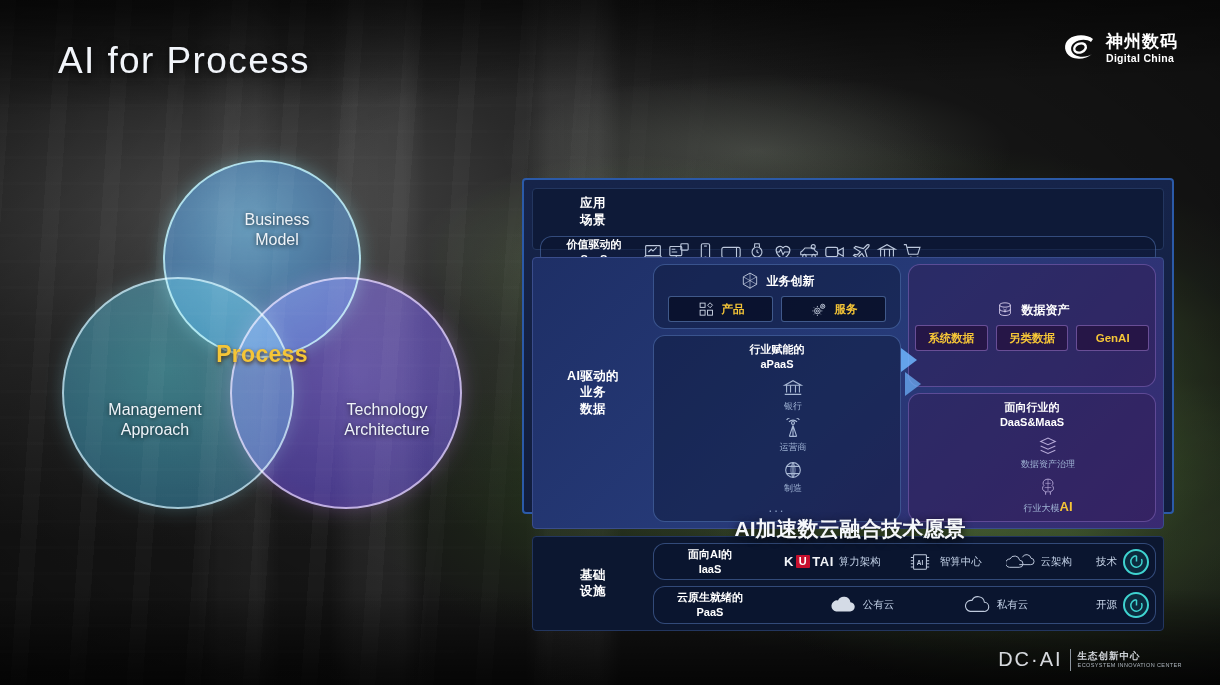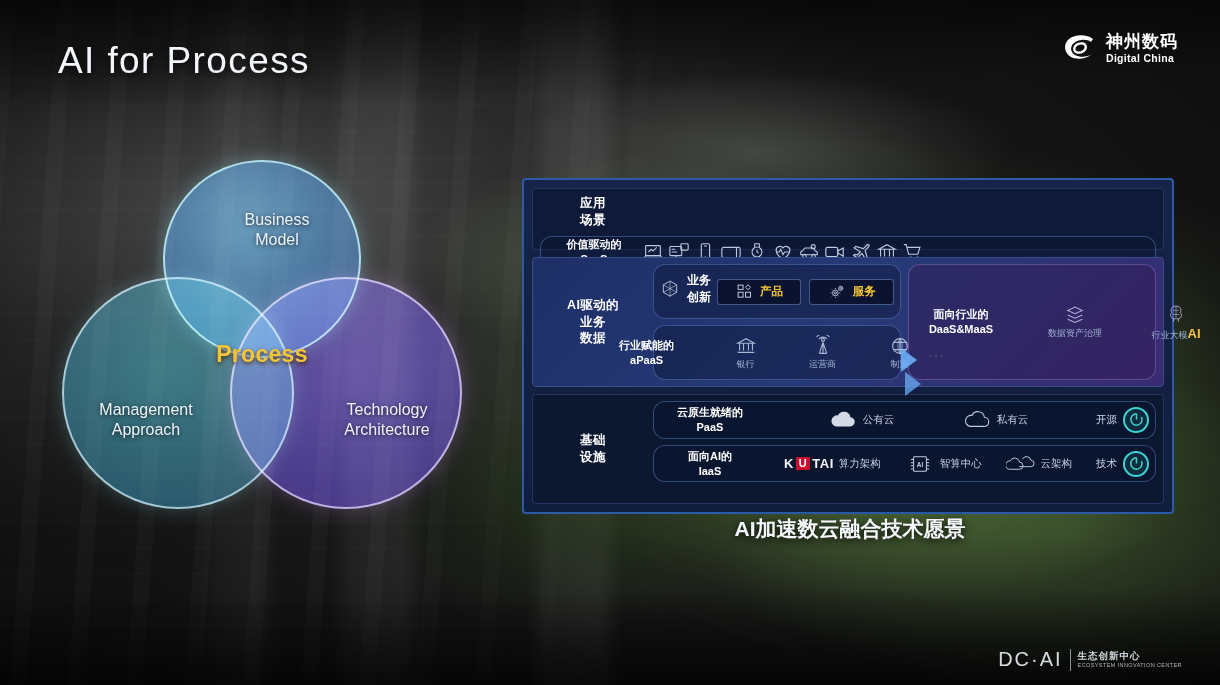--- a/index.html
+++ b/index.html
@@ -91,21 +91,21 @@
     background: radial-gradient(circle at 52% 40%, rgba(78,56,168,.86), rgba(58,40,142,.88) 68%, rgba(70,36,128,.90) 100%);
     border: 2px solid rgba(215,195,245,.80);
     box-shadow: 0 0 20px rgba(170,110,220,.32);
   }
   .vlabel {
     position: absolute; z-index: 6; text-align: center;
     color: #eef3f8; font-size: 16px; line-height: 1.28;
     text-shadow: 0 1px 5px rgba(0,0,0,.7); white-space: pre-line;
   }
   .vl-top    { left: 160px; top: 50px;  width: 110px; }
-  .vl-left   { left: 9px;  top: 240px; width: 150px; }
+  .vl-left   { left: 18px;  top: 240px; width: 150px; }
   .vl-right  { left: 250px; top: 240px; width: 150px; }
   .vl-center {
     left: 130px; top: 180px; width: 140px;
     font-size: 23px; font-weight: 700; letter-spacing: .3px;
     text-shadow: 0 2px 4px rgba(60,30,0,.9);
   }
   .caption-left {
     position: absolute; left: 62px; top: 546px; width: 400px;
     text-align: center; font-size: 21px; color: #f1f4f8;
     text-shadow: 0 2px 8px rgba(0,0,0,.9);
@@ -149,21 +149,21 @@
     flex: none; color: #fff; font-size: 11px; font-weight: 700; line-height: 1.35;
     text-align: center; white-space: pre-line; padding: 0 10px;
   }
   .icon-row { flex: 1; display: flex; align-items: center; gap: 2px; min-width: 0; }
   .ic { flex: none; width: 24px; height: 22px; opacity: .92; }
   .ic svg { width: 100%; height: 100%; display: block; }
 
   
   .split { display: flex; gap: 7px; flex: 1; min-width: 0; }
   .col { flex: 1; display: flex; flex-direction: column; gap: 6px; min-width: 0; }
-  .col .card { flex: 1; flex-direction: row; justify-content: center; padding: 6px 6px; }
+  .col .card { flex: 1; flex-direction: column; justify-content: center; padding: 6px 6px; }
   .subhead {
     display: flex; align-items: center; justify-content: center; gap: 7px;
     color: #fff; font-size: 12px; font-weight: 700; margin-bottom: 5px;
   }
   .subhead .ic { width: 20px; height: 20px; }
   .chip-row { display: flex; gap: 8px; justify-content: center; width: 100%; }
   .chip {
     flex: 1; max-width: 105px; height: 26px;
     background: rgba(8,14,38,.80);
     border: 1px solid rgba(110,150,215,.55); border-radius: 3px;
@@ -425,20 +425,44 @@
                       <path d="M12 4c-3 4-3 12 0 16M12 4c3 4 3 12 0 16" stroke-width=".8"></path>
                     </svg>
                   </span>
                 <span>制造</span>
               </div>
               <div class="dots">...</div>
             </div>
           </div>
 
           <div class="col">
+            <div class="card card-purple">
+              <div class="subhead">
+                <span class="ic">
+                    <svg viewBox="0 0 24 24" fill="none" stroke="#e2d9f5" stroke-width="1.1">
+                      <ellipse cx="12" cy="6" rx="6.5" ry="2.6"></ellipse>
+                      <path d="M5.5 6v10c0 1.4 2.9 2.6 6.5 2.6s6.5-1.2 6.5-2.6V6"></path>
+                      <path d="M5.5 11c0 1.4 2.9 2.6 6.5 2.6s6.5-1.2 6.5-2.6"></path>
+                      <path d="M10 10.6l2 1.8 2-1.8M12 12.4v2.6M10.6 13.6h2.8" stroke-width=".9"></path>
+                    </svg>
+                  </span>
+                <span>数据资产</span>
+              </div>
+              <div class="chip-row">
+                <div class="chip chip-purple">
+                  <span>系统数据</span>
+                </div>
+                <div class="chip chip-purple">
+                  <span>另类数据</span>
+                </div>
+                <div class="chip chip-purple">
+                  <span>GenAI</span>
+                </div>
+              </div>
+            </div>
             <div class="card card-purple pill-card" style="justify-content:space-around;">
               <div class="card-title" style="width:92px;">面向行业的
 DaaS&amp;MaaS</div>
               <div class="mini" style="min-width:62px;">
                 <span class="ic">
                     <svg viewBox="0 0 24 24" fill="none" stroke="#c2b6e2" stroke-width="1.1">
                       <path d="M4 7l8-3.6L20 7l-8 3.6z"></path>
                       <path d="M4 12l8 3.6L20 12"></path>
                       <path d="M4 16.6l8 3.6 8-3.6"></path>
                     </svg>
@@ -463,53 +487,20 @@
       <svg class="arrow-mid" viewBox="0 0 34 56">
         <path d="M0 4 L16 16 L0 28 Z" fill="#6fb6ff" opacity=".85"></path>
         <path d="M4 28 L20 40 L4 52 Z" fill="#6fb6ff" opacity=".7"></path>
       </svg>
     </div>
 
     <div class="band band-infra">
       <div class="band-label">基础
 设施</div>
       <div class="band-body">
-
-        <div class="card infra-row">
-          <div class="card-title" style="width:100px;">云原生就绪的
-PaaS</div>
-          <div class="spacer"></div>
-          <div class="infra-item">
-            <span class="ic">
-                <svg viewBox="0 0 32 24">
-                  <path d="M8.5 19h15a5 5 0 00.6-10 7.2 7.2 0 00-13.6-2A5.4 5.4 0 008.5 19z" fill="#e6ecf6"></path>
-                </svg>
-              </span>
-            <span>公有云</span>
-          </div>
-          <div class="spacer"></div>
-          <div class="infra-item">
-            <span class="ic">
-                <svg viewBox="0 0 32 24" fill="none" stroke="#cfdaec" stroke-width="1.2">
-                  <path d="M8.5 19h15a5 5 0 00.6-10 7.2 7.2 0 00-13.6-2A5.4 5.4 0 008.5 19z"></path>
-                </svg>
-              </span>
-            <span>私有云</span>
-          </div>
-          <div class="spacer"></div>
-          <div class="node">
-            <span>开源</span>
-            <span class="node-circle">
-              <svg viewBox="0 0 24 24" width="15" height="15" fill="none" stroke="#3fd3d0" stroke-width="2.4">
-                  <path d="M12 3a9 9 0 108 5"></path>
-                  <path d="M12 3v9"></path>
-                </svg>
-            </span>
-          </div>
-        </div>
 
         <div class="card infra-row">
           <div class="card-title" style="width:100px;">面向AI的
 IaaS</div>
           <div class="spacer"></div>
           <div class="infra-item">
             <span class="kutai">
               <span>K</span>
               <span class="kutai-sq">U</span>
               <span>TAI</span>
@@ -541,20 +532,53 @@
           <div class="node">
             <span>技术</span>
             <span class="node-circle">
               <svg viewBox="0 0 24 24" width="15" height="15" fill="none" stroke="#3fd3d0" stroke-width="2.4">
                   <path d="M12 3a9 9 0 108 5"></path>
                   <path d="M12 3v9"></path>
                 </svg>
             </span>
           </div>
         </div>
+
+        <div class="card infra-row">
+          <div class="card-title" style="width:100px;">云原生就绪的
+PaaS</div>
+          <div class="spacer"></div>
+          <div class="infra-item">
+            <span class="ic">
+                <svg viewBox="0 0 32 24">
+                  <path d="M8.5 19h15a5 5 0 00.6-10 7.2 7.2 0 00-13.6-2A5.4 5.4 0 008.5 19z" fill="#e6ecf6"></path>
+                </svg>
+              </span>
+            <span>公有云</span>
+          </div>
+          <div class="spacer"></div>
+          <div class="infra-item">
+            <span class="ic">
+                <svg viewBox="0 0 32 24" fill="none" stroke="#cfdaec" stroke-width="1.2">
+                  <path d="M8.5 19h15a5 5 0 00.6-10 7.2 7.2 0 00-13.6-2A5.4 5.4 0 008.5 19z"></path>
+                </svg>
+              </span>
+            <span>私有云</span>
+          </div>
+          <div class="spacer"></div>
+          <div class="node">
+            <span>开源</span>
+            <span class="node-circle">
+              <svg viewBox="0 0 24 24" width="15" height="15" fill="none" stroke="#3fd3d0" stroke-width="2.4">
+                  <path d="M12 3a9 9 0 108 5"></path>
+                  <path d="M12 3v9"></path>
+                </svg>
+            </span>
+          </div>
+        </div>
       </div>
     </div>
   </div>
 
   <div class="caption-right">AI加速数云融合技术愿景</div>
 
   <div class="footer-logo">
     <span class="fl-dc">DC·AI</span>
     <span class="fl-bar"></span>
     <span class="fl-tx">

